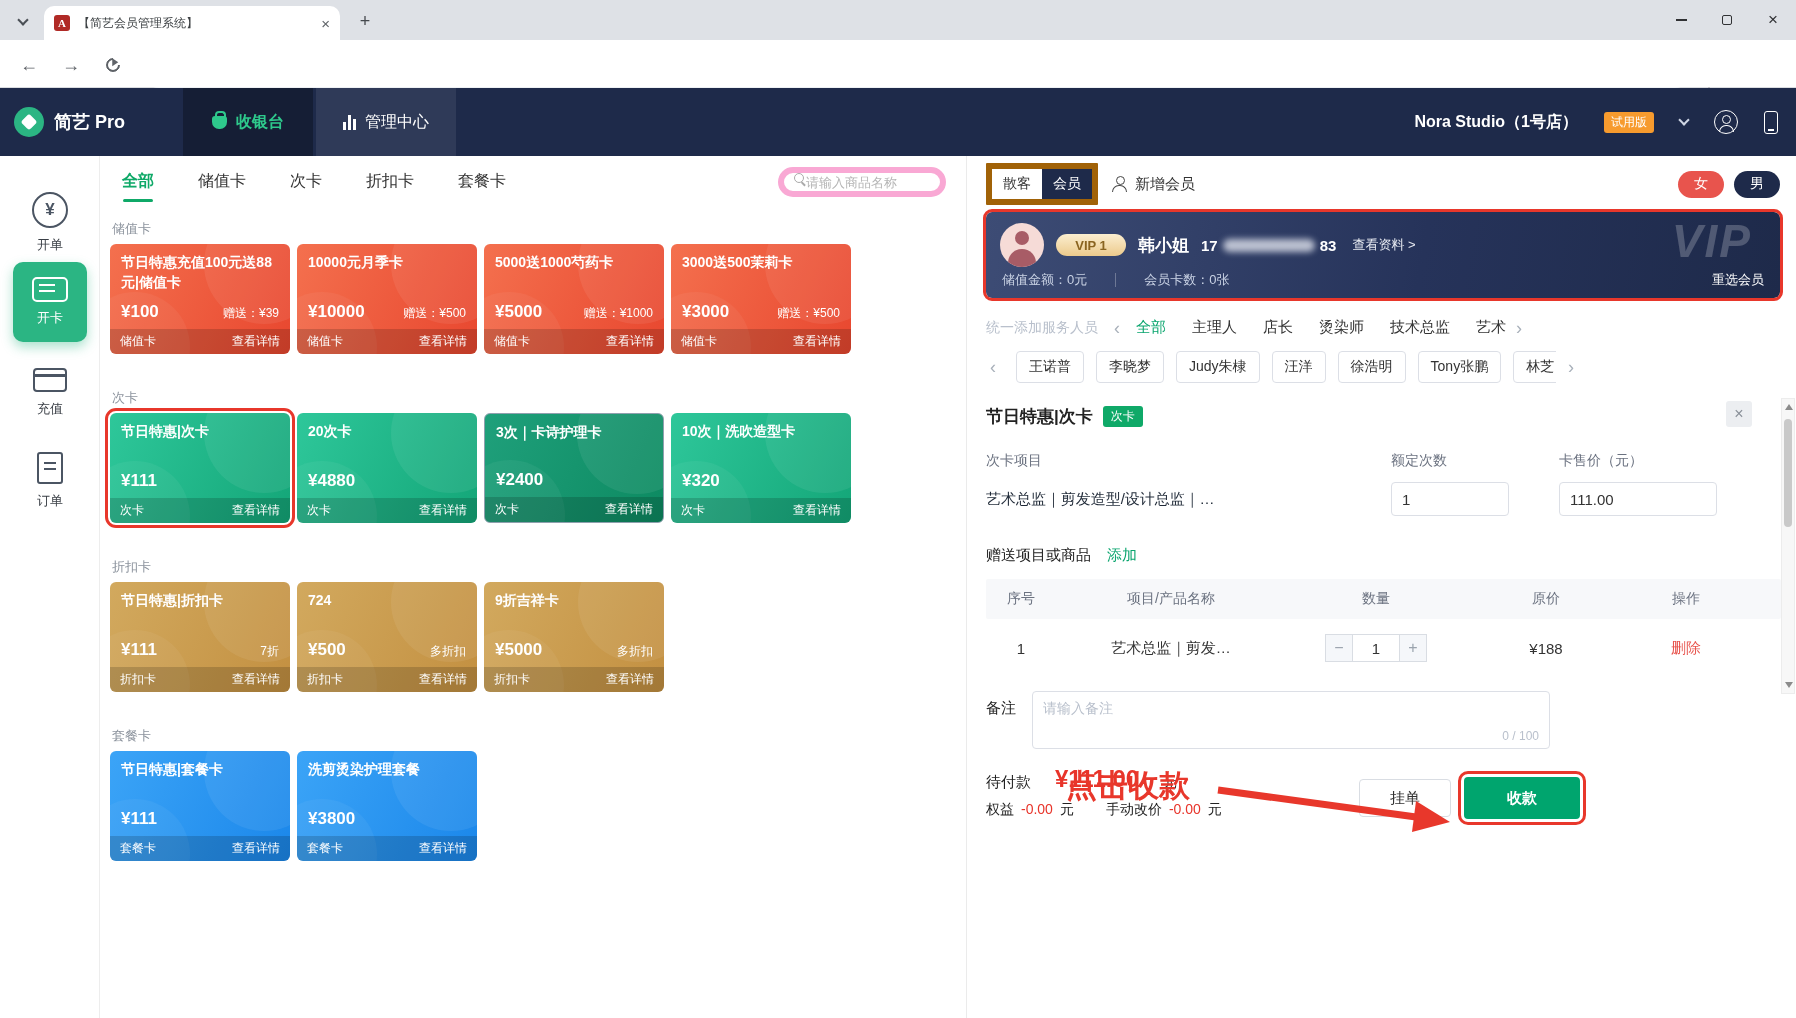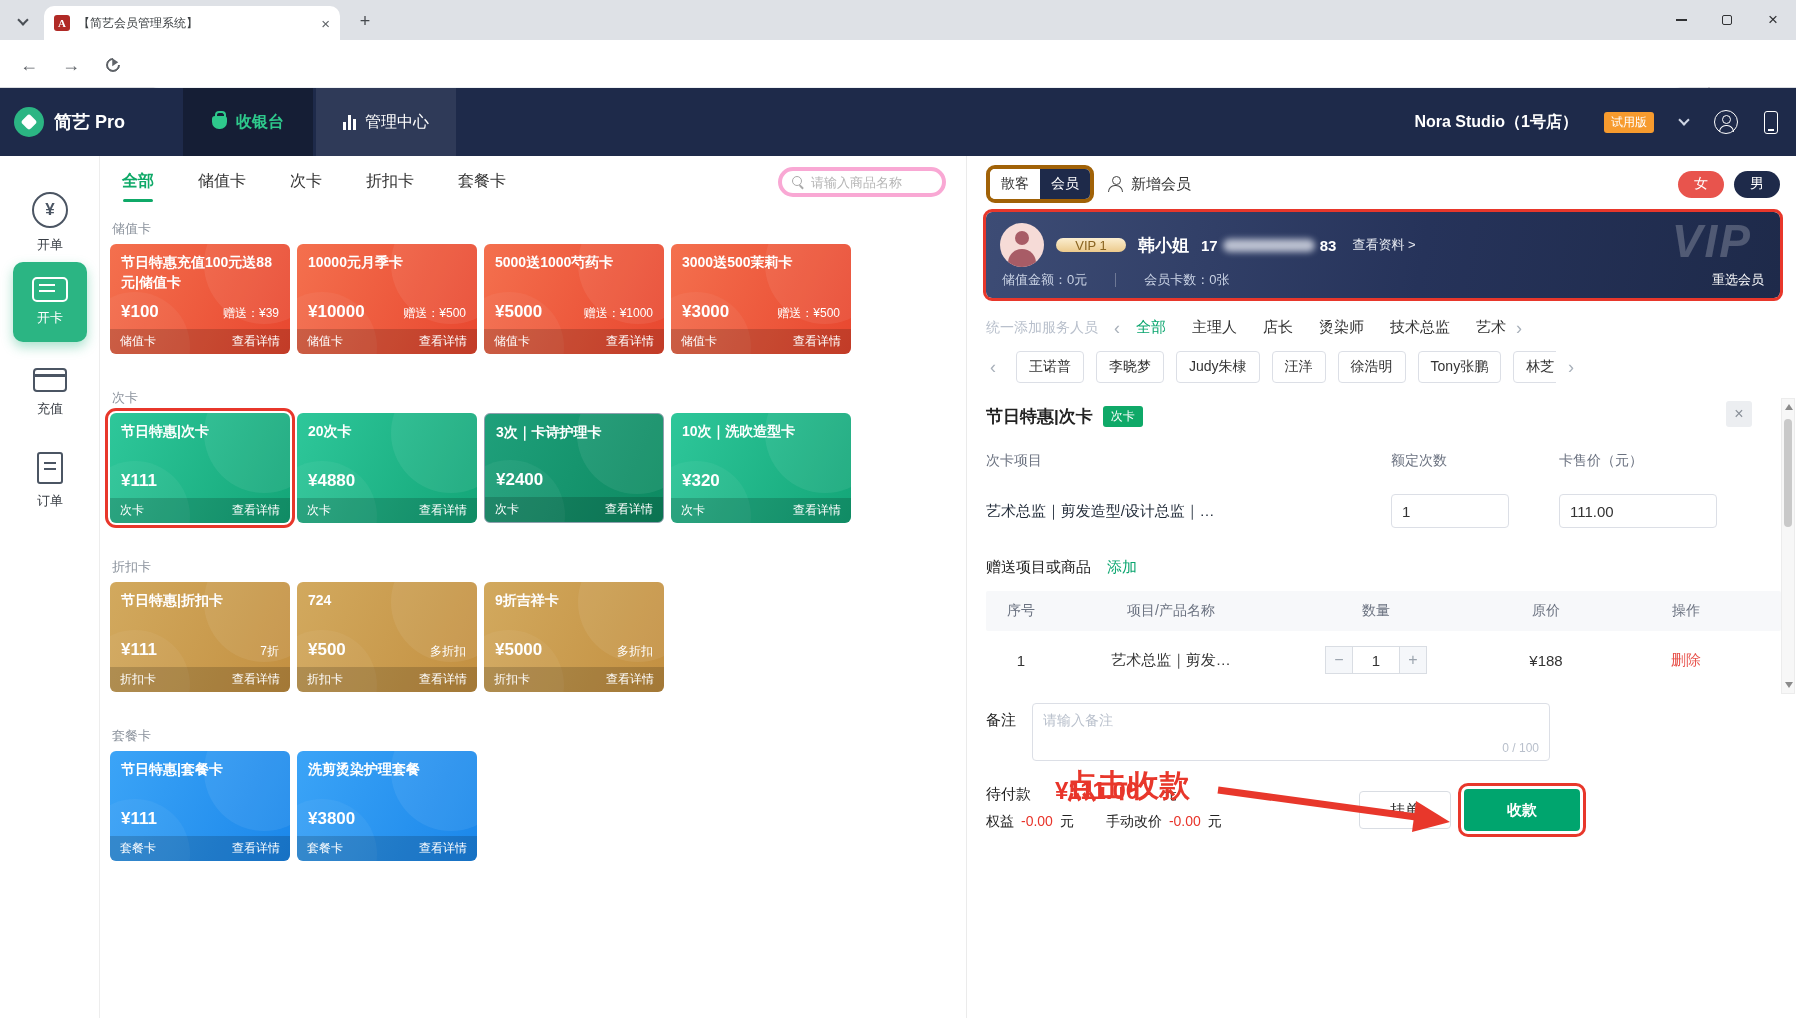--- a/index.html
+++ b/index.html
@@ -76,21 +76,21 @@
   .icon-card2::after{content:"";position:absolute;left:-2px;right:-2px;top:4px;height:3px;background:#4b5563}
   .icon-receipt{width:26px;height:32px;border:2.2px solid #4b5563;border-radius:3px;position:relative}
   .icon-receipt::after{content:"";position:absolute;left:5px;right:5px;top:8px;height:2px;background:#4b5563;box-shadow:0 6px 0 #4b5563}
 
   
   .catalog{position:absolute;left:100px;top:156px;width:866px;height:862px;background:#fff;overflow:hidden}
   .cat-tabs{position:relative;height:50px;display:flex;align-items:center;gap:44px;padding-left:22px}
   .cat-tab{font-size:16px;color:#333}
   .cat-tab.active{color:#0fa968;font-weight:bold;position:relative}
   .cat-tab.active::after{content:"";position:absolute;left:50%;transform:translateX(-50%);bottom:-10px;width:30px;height:3px;border-radius:2px;background:#0fa968}
-  .cat-search{position:absolute;right:20px;top:11px;width:168px;height:30px;border:4px solid #f9a8d4;border-radius:15px;display:flex;align-items:center;padding:0 10px;gap:7px}
+  .cat-search{position:absolute;right:20px;top:11px;width:168px;height:30px;border:6px solid #f9a8d4;border-radius:15px;display:flex;padding:0 10px;}
   .cat-search input{border:none;outline:none;width:120px;font-size:13px;color:#333;background:transparent}
   .cat-search input::placeholder{color:#b5b5b5}
   .icon-mag-sm{width:12px;height:12px;position:relative;flex:0 0 auto}
   .icon-mag-sm::before{content:"";position:absolute;width:8px;height:8px;border:1.5px solid #aaa;border-radius:50%;left:0;top:0}
   .icon-mag-sm::after{content:"";position:absolute;width:5px;height:1.5px;background:#aaa;transform:rotate(45deg);right:0;bottom:1px}
   .sect-label{margin:14px 0 6px 12px;font-size:13px;color:#8d949e}
   .sect-label.later{margin-top:35px}
   .cardrow{display:flex;gap:7px;margin-left:10px}
   .card{position:relative;width:180px;height:110px;border-radius:6px;color:#fff;overflow:hidden;flex:0 0 auto}
   .card::before{content:"";position:absolute;right:-34px;top:-40px;width:120px;height:120px;border-radius:50%;background:rgba(255,255,255,.07)}
@@ -103,38 +103,38 @@
   .card.anno-sel{outline:3px solid #e8372b;outline-offset:2px}
   .card-title{padding:9px 11px 0;font-size:14px;font-weight:bold;line-height:1.4;position:relative;z-index:1}
   .card-pricerow{position:absolute;left:11px;right:11px;bottom:32px;display:flex;justify-content:space-between;align-items:flex-end;z-index:1}
   .card-price{font-size:17px;font-weight:bold}
   .card-extra{font-size:12px}
   .card-footer{position:absolute;left:0;right:0;bottom:0;height:25px;background:rgba(0,0,0,.16);display:flex;justify-content:space-between;align-items:center;padding:0 10px;font-size:12px;z-index:1}
 
   
   .panel{position:absolute;left:966px;top:156px;width:830px;height:862px;background:#fff;border-left:1px solid #ebebeb;padding:12px 16px 0 19px}
   .panel-top{display:flex;align-items:center;height:32px;gap:14px}
-  .seg{display:flex;border:4px solid #a16207;border-radius:9px;overflow:hidden}
+  .seg{display:flex;border:6px solid #a16207;border-radius:1px;overflow:hidden}
   .seg-item{width:50px;height:30px;display:flex;align-items:center;justify-content:center;font-size:14px;background:#fff;color:#333}
   .seg-item.active{background:#1e2a4a;color:#fff}
   .addmember{display:flex;align-items:center;gap:7px;font-size:15px;color:#333}
   .icon-addperson{width:16px;height:16px;position:relative}
   .icon-addperson::before{content:"";position:absolute;left:4px;top:0;width:7px;height:7px;border:1.5px solid #444;border-radius:50%}
   .icon-addperson::after{content:"";position:absolute;left:0;bottom:0;width:13px;height:6px;border:1.5px solid #444;border-bottom:none;border-radius:7px 7px 0 0}
   .gender{margin-left:auto;display:flex;gap:10px}
   .pill{width:46px;height:27px;border-radius:14px;color:#fff;font-size:14px;display:flex;align-items:center;justify-content:center}
   .pill.female{background:#e8544d}
   .pill.male{background:#1e2a4a}
 
   .member-banner{position:relative;margin-top:12px;height:86px;border-radius:6px;background:linear-gradient(100deg,#3d4c75 0%,#26335a 55%,#1e2a4a 100%);outline:3px solid #e8372b;color:#fff}
   .mb-row1{position:absolute;left:14px;top:11px;display:flex;align-items:center;gap:12px}
   .avatar{width:44px;height:44px;border-radius:50%;background:#f6dbd7;position:relative;overflow:hidden}
   .avatar::before{content:"";position:absolute;left:15px;top:8px;width:14px;height:14px;background:#a85c66;border-radius:50%}
   .avatar::after{content:"";position:absolute;left:8px;top:26px;width:28px;height:18px;background:#a85c66;border-radius:14px 14px 0 0}
-  .vip-pill{width:70px;height:14px;border-radius:14px;background:linear-gradient(180deg,#fbeed0,#ecca8c);color:#8a6420;font-size:13px;font-weight:normal;display:flex;align-items:center;justify-content:center}
+  .vip-pill{width:70px;height:22px;border-radius:14px;background:linear-gradient(180deg,#fbeed0,#ecca8c);color:#8a6420;font-size:13px;font-weight:bold;display:flex;align-items:center;justify-content:center}
   .mb-name{font-size:17px;font-weight:bold}
   .mb-phone{display:flex;align-items:center;gap:5px;font-size:15px;font-weight:bold}
   .phone-blur{width:92px;height:13px;border-radius:7px;background:rgba(235,238,245,.75);filter:blur(3px)}
   .mb-view{font-size:13px;color:#e8ebf2;margin-left:4px}
   .mb-watermark{position:absolute;right:28px;top:2px;font-size:46px;font-weight:bold;font-style:italic;color:rgba(255,255,255,.22);letter-spacing:2px}
   .mb-row2{position:absolute;left:16px;right:16px;bottom:9px;display:flex;align-items:center;font-size:13px;color:#c9d2e4}
   .mb-div{width:1px;height:14px;background:rgba(255,255,255,.28);margin:0 28px}
   .mb-reselect{margin-left:auto;color:#fff}
 
   .services-row{margin-top:20px;display:flex;align-items:center;font-size:15px}
@@ -147,21 +147,21 @@
   .staff-wrap{display:flex;gap:12px;overflow:hidden;width:540px;margin:0 8px 0 16px}
   .chip{border:1px solid #dcdfe6;border-radius:4px;padding:6px 12px;font-size:14px;color:#333;white-space:nowrap;flex:0 0 auto;background:#fff}
 
   .form-area{position:relative;margin-top:22px}
   .form-close{position:absolute;top:-4px;right:28px;width:26px;height:26px;background:#eceef1;border-radius:3px;display:flex;align-items:center;justify-content:center;color:#8a9099;font-size:16px}
   .form-title-row{display:flex;align-items:center;gap:10px}
   .form-title{font-size:17px;font-weight:bold;color:#222}
   .badge-green{background:#0fa968;color:#fff;font-size:12px;padding:2px 8px;border-radius:3px}
   .form-grid{display:grid;grid-template-columns:405px 168px 1fr;align-items:center}
   .form-labels{margin-top:24px;color:#6b7280;font-size:14px}
-  .form-values{margin-top:24px}
+  .form-values{margin-top:12px}
   .item-text{font-size:15px;color:#1f2937}
   .inp{height:34px;border:1px solid #dcdfe6;border-radius:4px;padding:0 10px;font-size:15px;color:#333;outline:none}
   .inp.count{width:118px}
   .inp.price{width:158px}
   .gift-row{margin-top:30px;display:flex;align-items:center;gap:16px;font-size:15px;color:#222}
   .add-link{color:#0aa56e}
   .gtable{margin-top:14px;width:795px}
   .g-head{display:flex;align-items:center;height:40px;background:#f7f8fa;color:#6b7280;font-size:14px;border-radius:2px}
   .g-row{display:flex;align-items:center;height:58px;color:#333;font-size:15px}
   .gc1{width:70px;text-align:center}

